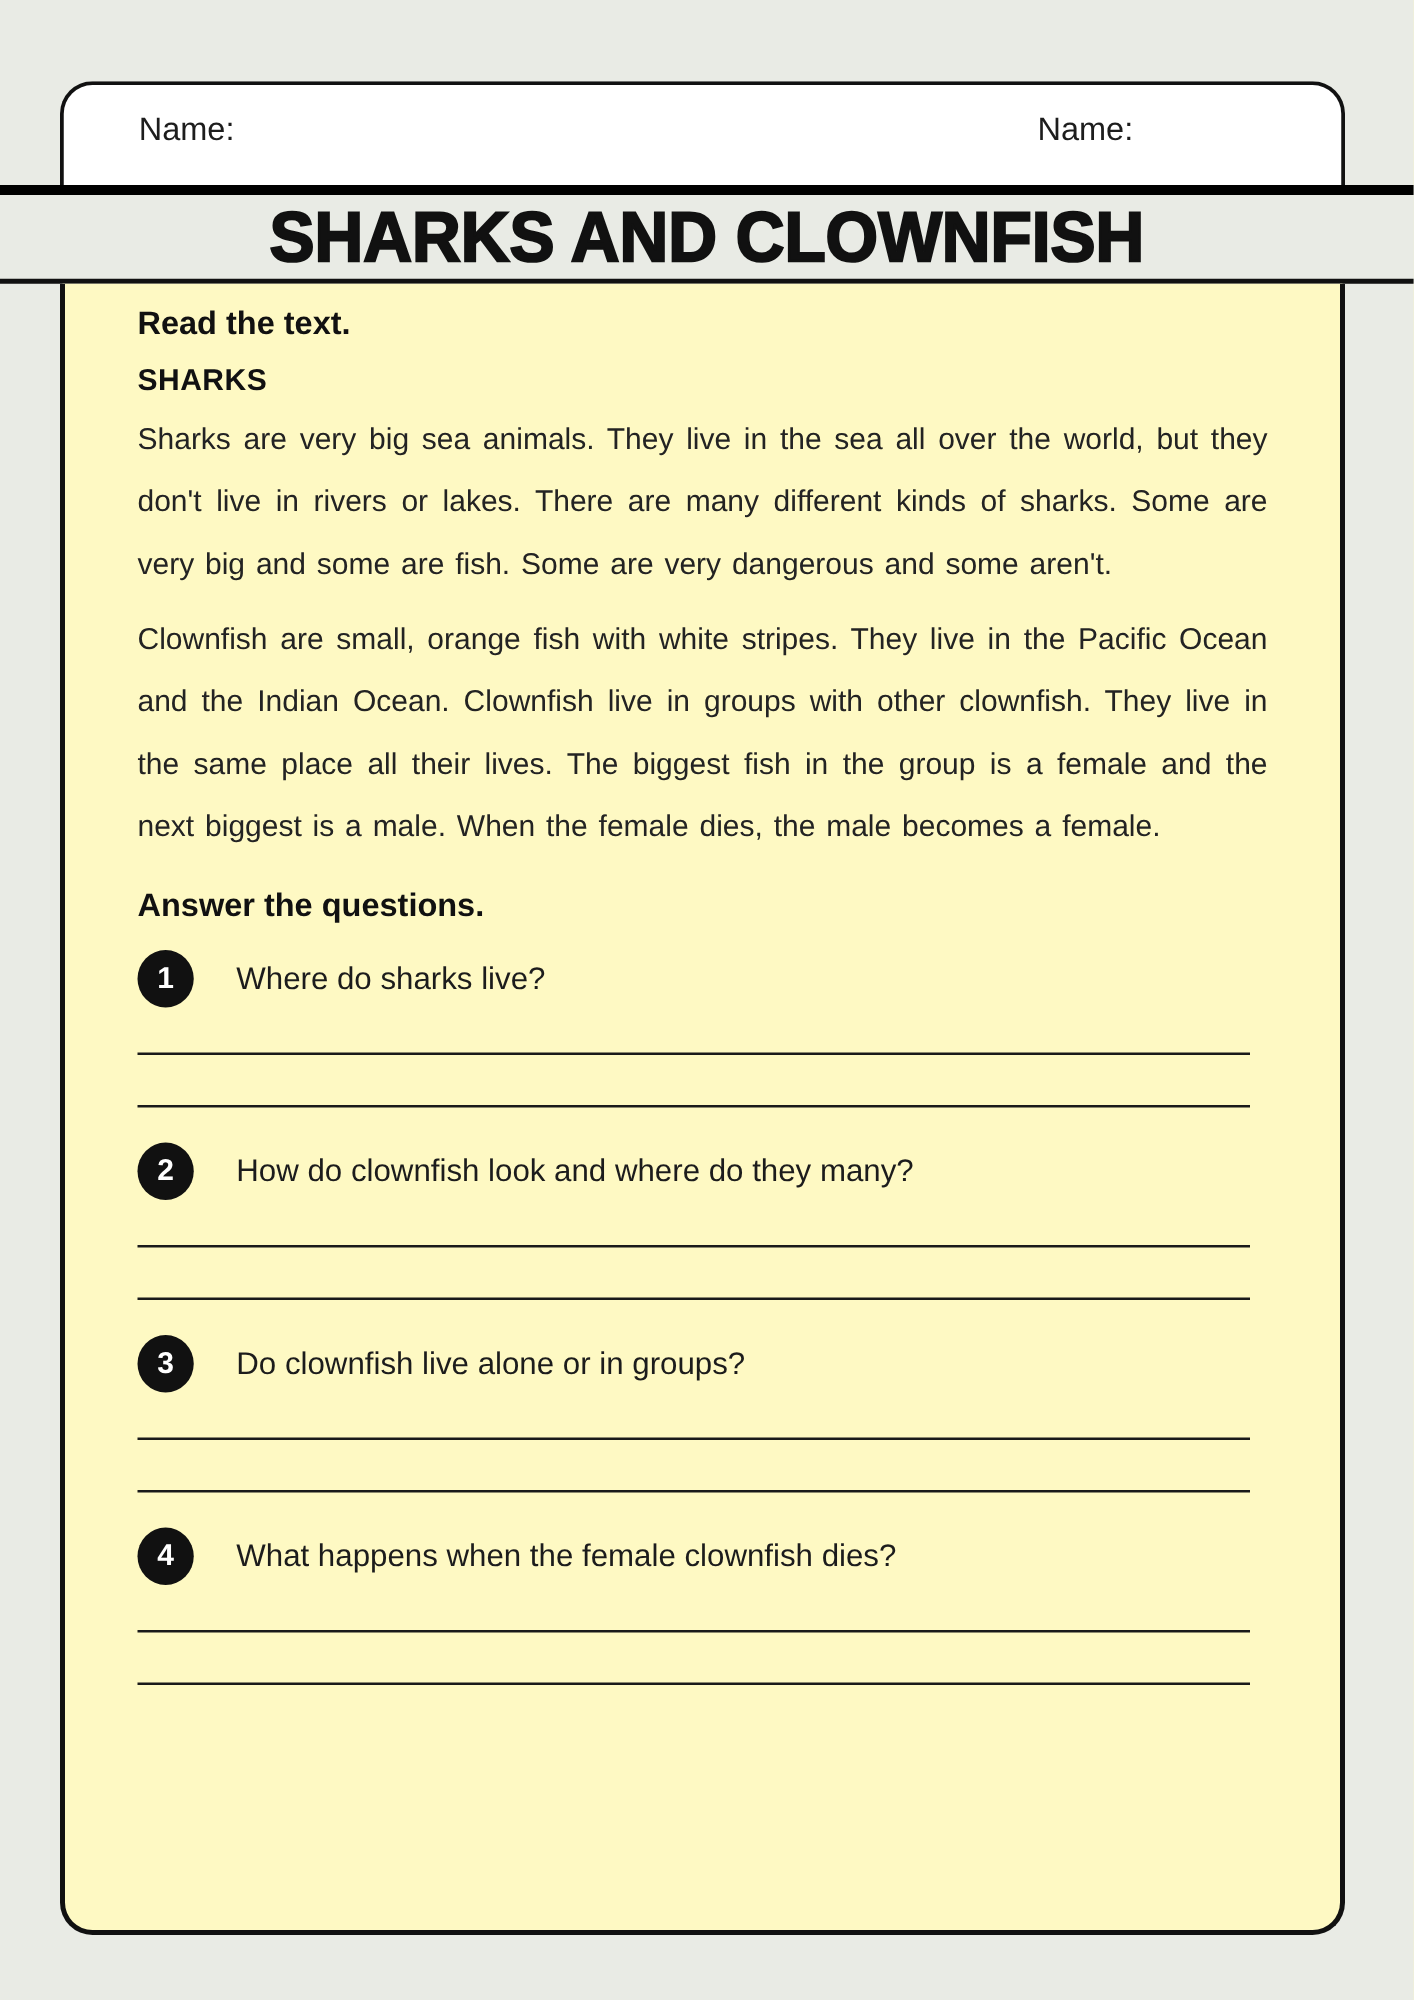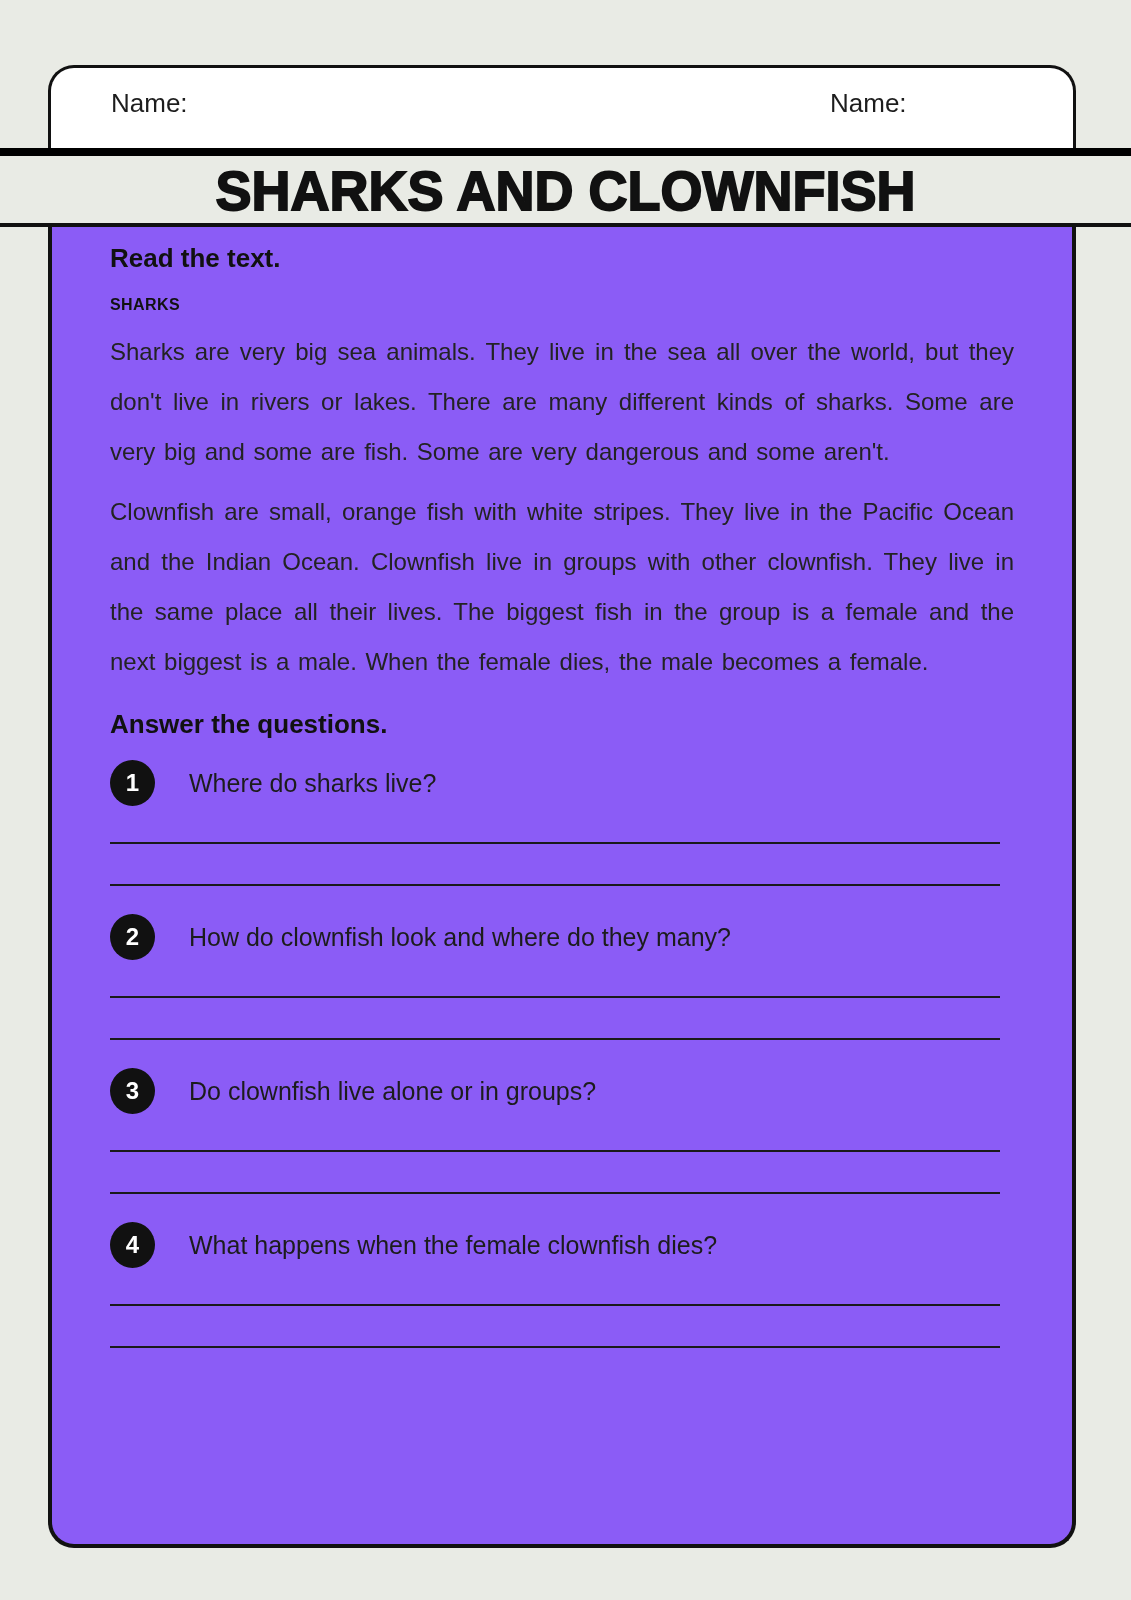--- a/index.html
+++ b/index.html
@@ -47,36 +47,36 @@
     color:#111;
     -webkit-text-stroke:1.8px #111;
     transform:scaleY(1.04);
     white-space:nowrap;
   }
 
   
   .main-box {
     position:absolute; left:48px; top:227px;
     width:1028px; height:1321px;
-    background:#8b5cf6;
+    background:#fef9c3;
     border:4px solid #111;
     border-top:none;
     border-radius:0 0 26px 26px;
     padding:0 58px;
   }
 
   .read-instruction, .answer-instruction {
     font-size:26px; font-weight:bold; line-height:30px; color:#111;
   }
   .read-instruction { padding-top:16px; }
   .answer-instruction { margin-top:22px; }
 
   .passage-heading {
     margin-top:20px;
-    font-size:16px; font-weight:bold; line-height:24px;
+    font-size:24px; font-weight:bold; line-height:24px;
     letter-spacing:0.4px; color:#111;
   }
   .passage-text {
     margin-top:10px;
     font-size:24px; line-height:50px;
     text-align:justify;
     word-spacing:2px;
     color:#232323;
   }
 

